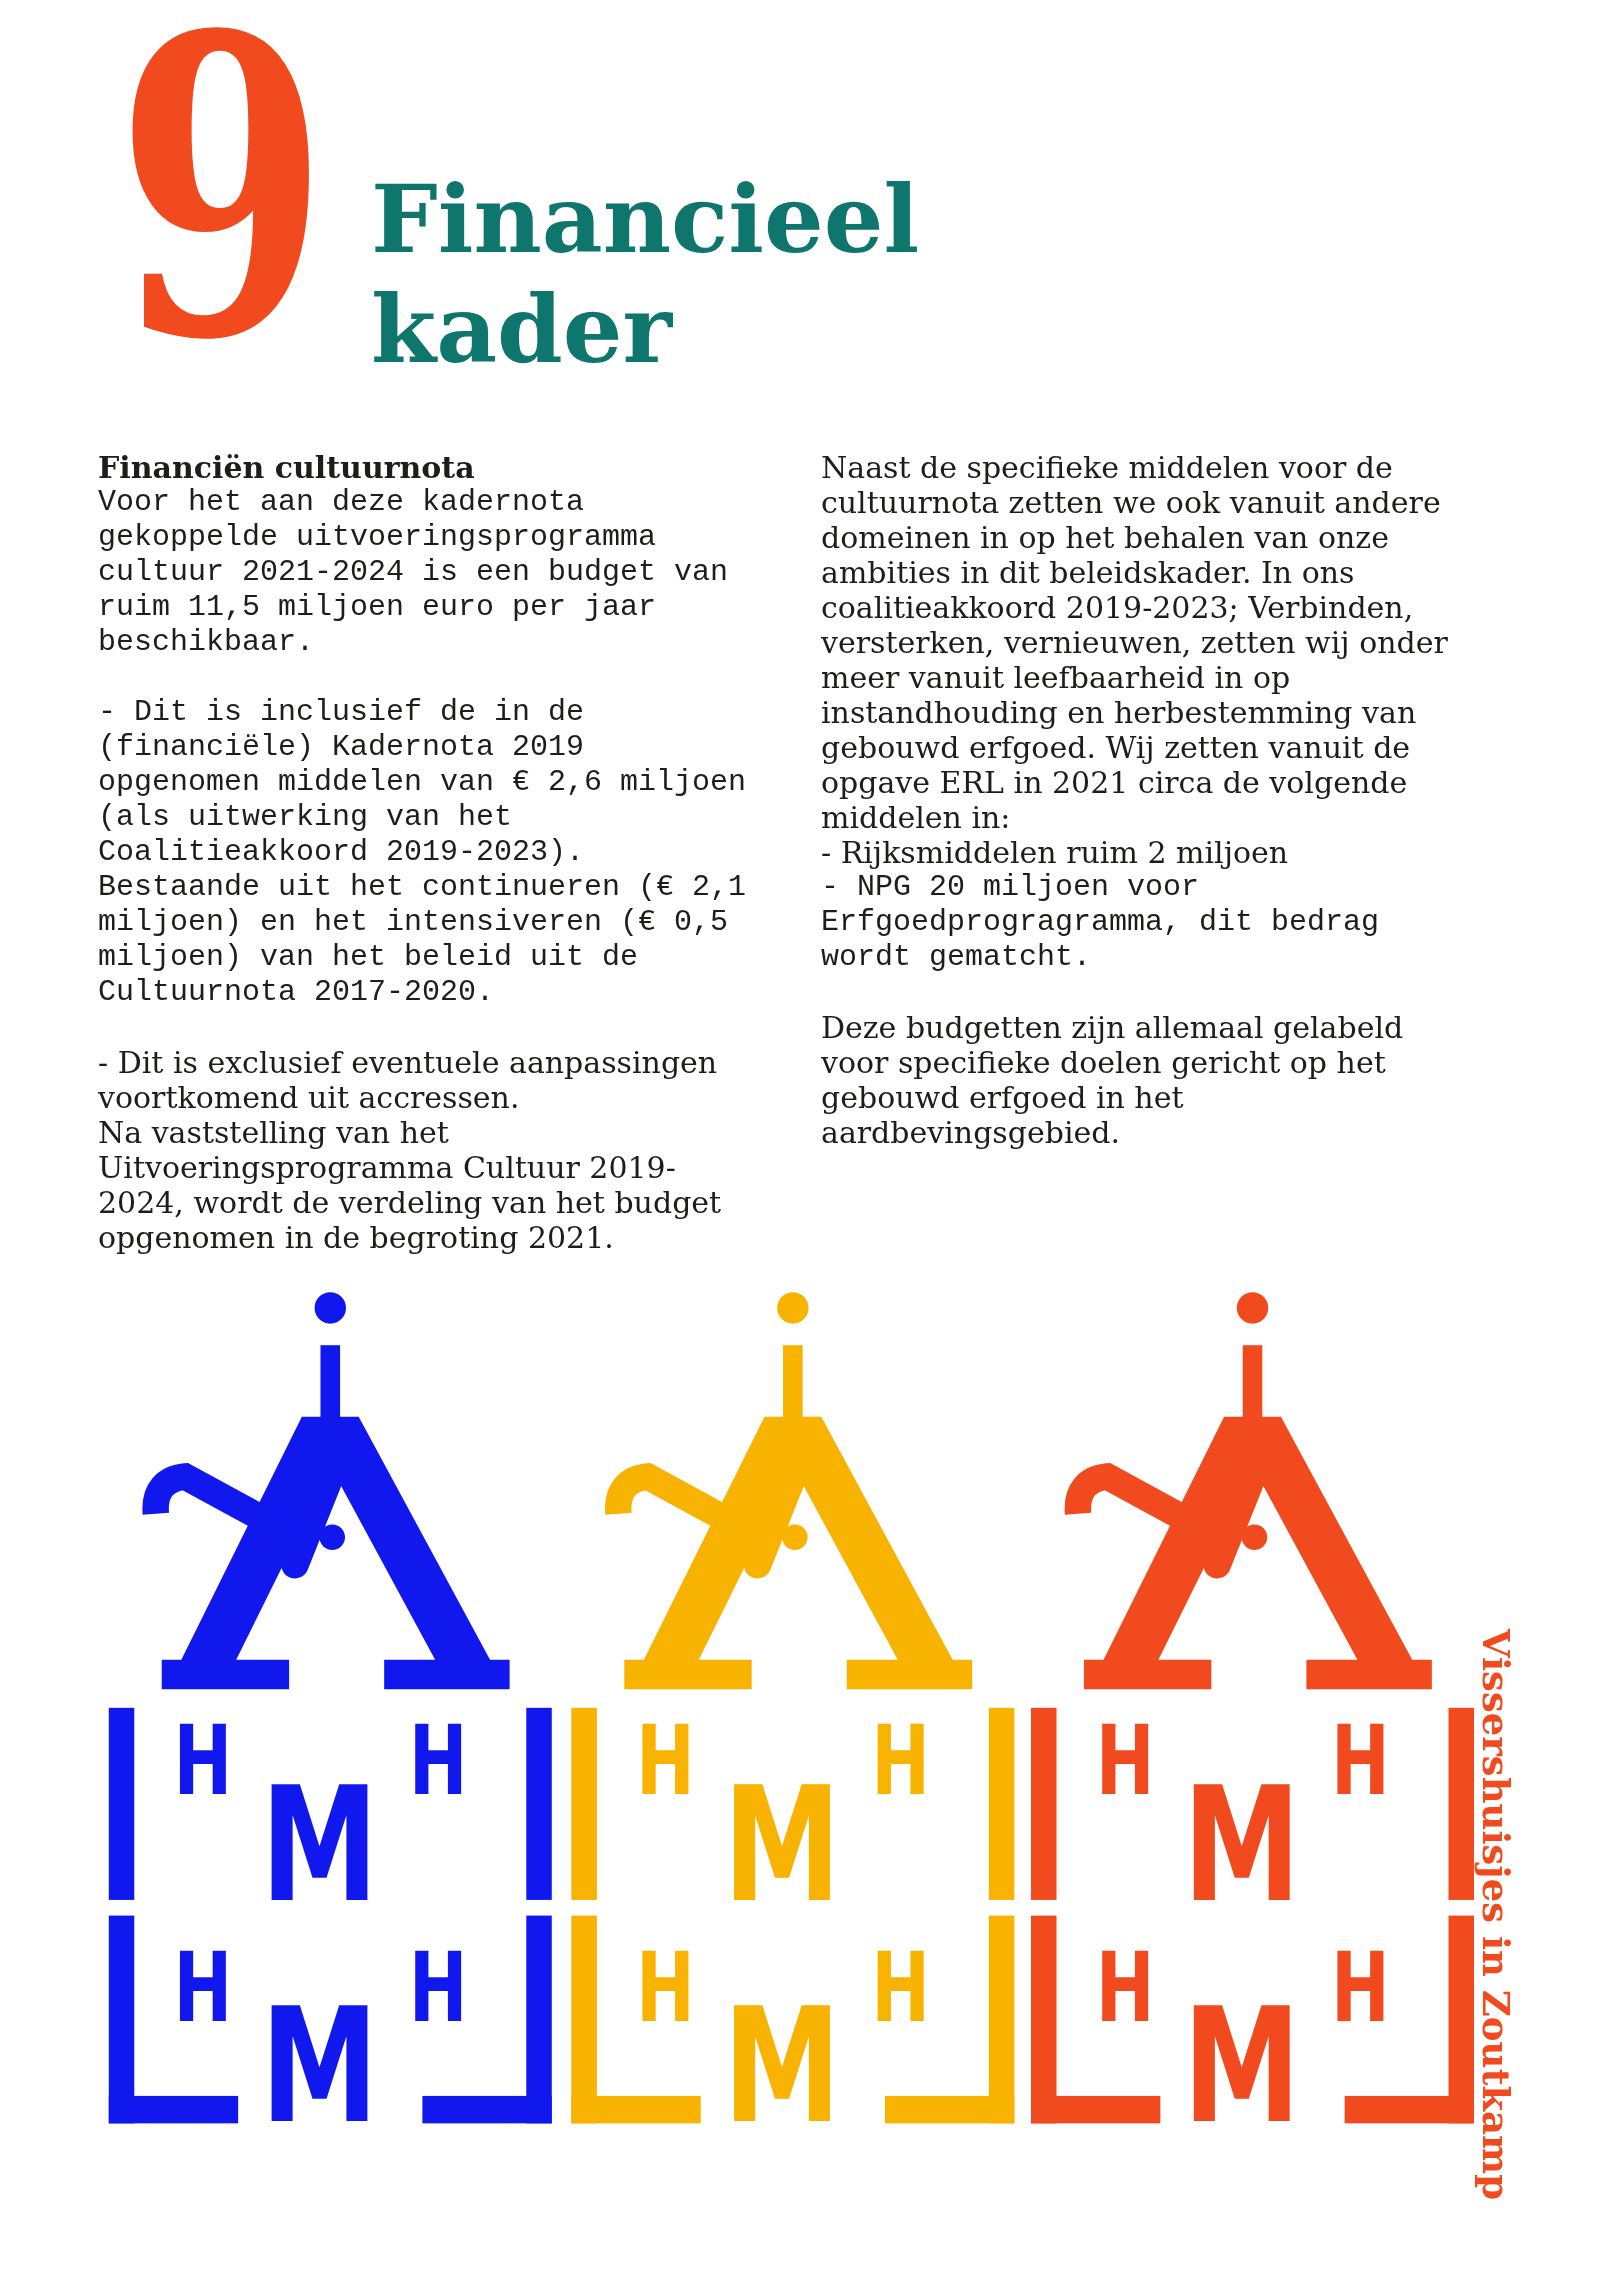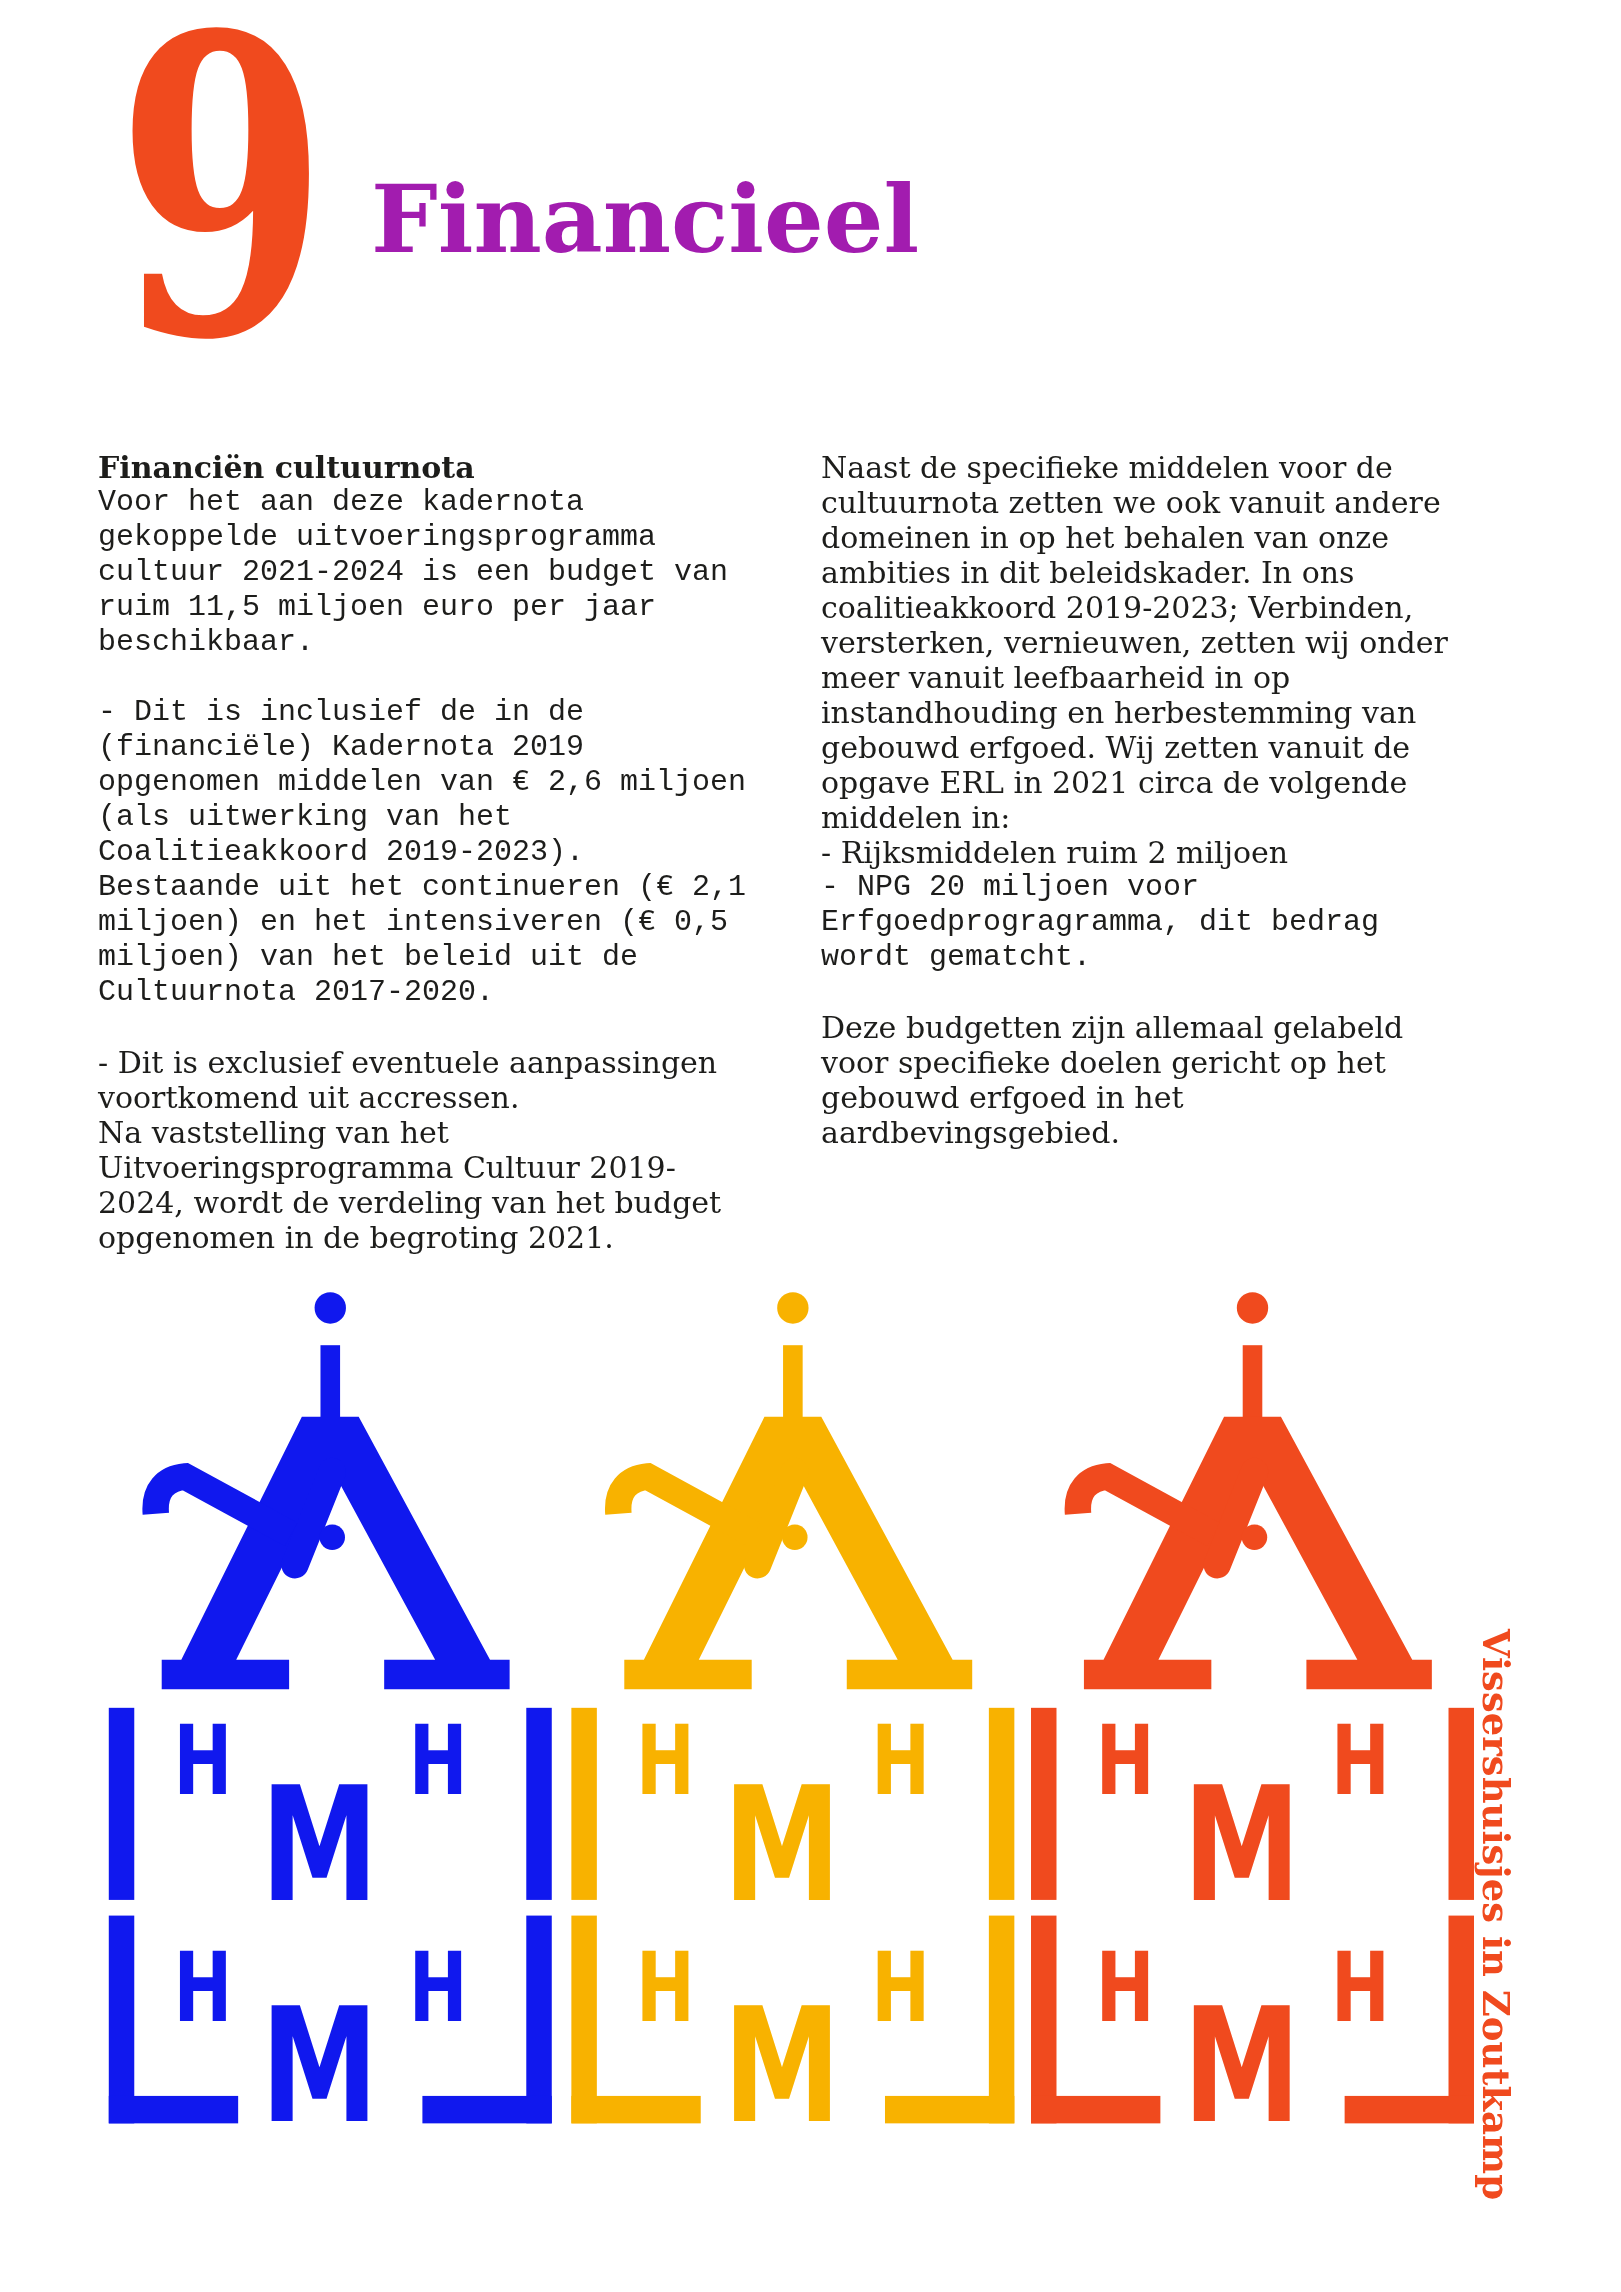--- a/index.html
+++ b/index.html
@@ -49,22 +49,23 @@
     white-space:nowrap;
   }
 </style>
 </head>
 <body>
 
 <div class="page">
 
   <div class="chapter-number" style="color:#f04a1e;">9</div>
 
-  <div class="page-title" style="color:#a21caf;">
+  <div class="page-title" style="color:#0f766e;">
     <span>Financieel</span>
+    <span>kader</span>
   </div>
 
   <div class="columns">
     <section class="col col-left">
       <p class="heading">Financiën cultuurnota</p>
       <p class="gap-after">Voor het aan deze kadernota gekoppelde uitvoeringsprogramma cultuur 2021-2024 is een budget van ruim 11,5 miljoen euro per jaar beschikbaar.</p>
       <p class="gap-after">- Dit is inclusief de in de (financiële) Kadernota 2019 opgenomen middelen van € 2,6 miljoen (als uitwerking van het Coalitieakkoord 2019-2023). Bestaande uit het continueren (€ 2,1 miljoen) en het intensiveren (€ 0,5 miljoen) van het beleid uit de Cultuurnota 2017-2020.</p>
       <p>- Dit is exclusief eventuele aanpassingen voortkomend uit accressen.</p>
       <p>Na vaststelling van het Uitvoeringsprogramma Cultuur 2019-2024, wordt de verdeling van het budget opgenomen in de begroting 2021.</p>
     </section>

